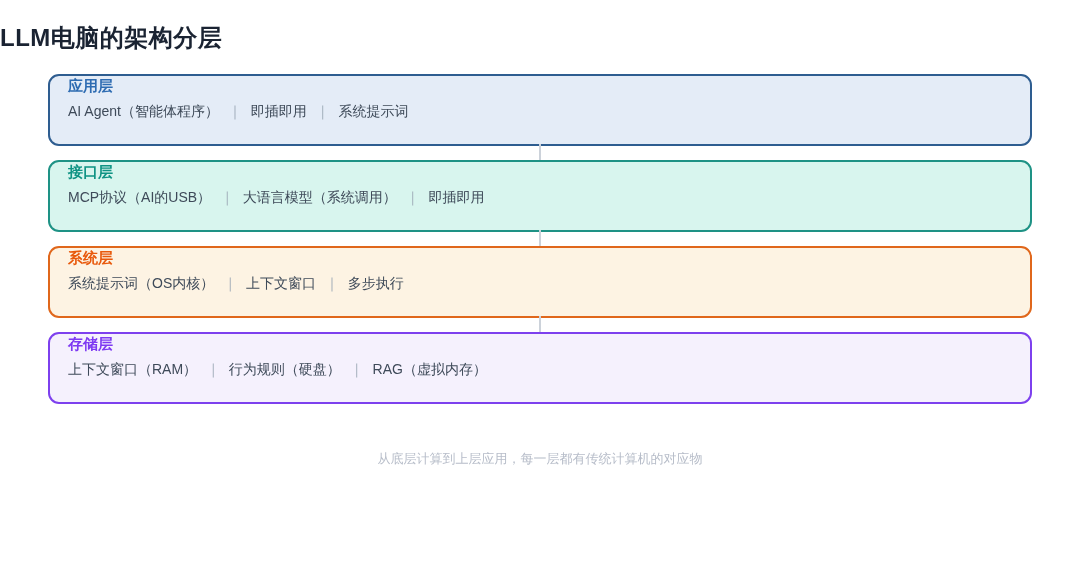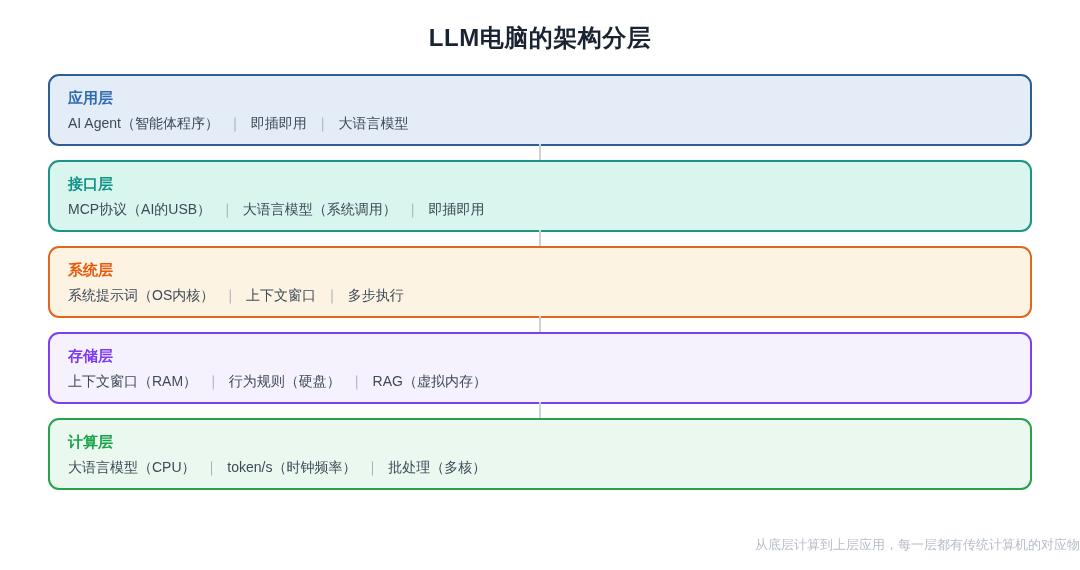--- a/index.html
+++ b/index.html
@@ -10,39 +10,38 @@
     font-family: "Liberation Sans", "DejaVu Sans", sans-serif;
     overflow: hidden;
   }
   .canvas {
     position: relative;
     width: 1080px;
     height: 570px;
   }
   .page-title {
     margin: 24px 0 0 0;
-    text-align: center;
     font-size: 24px;
     line-height: 28px;
     font-weight: 700;
     color: #1a2332;
     letter-spacing: 0.5px;
   }
   .stack {
     margin: 22px 48px 0 48px;
     position: relative;
   }
   .layer {
     position: relative;
     box-sizing: border-box;
     height: 72px;
     border: 2px solid var(--border);
     background: var(--bg);
     border-radius: 11px;
-    padding: 12px 18px;
+    padding: 0 18px;
     margin-bottom: 14px;
   }
   .layer:last-child { margin-bottom: 0; }
   .layer:not(:last-child)::after {
     content: "";
     position: absolute;
     left: 50%;
     bottom: -16px;
     transform: translateX(-50%);
     width: 2px;
@@ -62,51 +61,47 @@
     color: #3e4a59;
     white-space: nowrap;
   }
   .sep {
     color: #9aa7b4;
     margin: 0 9px;
     font-weight: 400;
   }
   .footer {
     margin-top: 46px;
-    text-align: right;
+    text-align: center;
     font-size: 13px;
     line-height: 18px;
     color: #b7bdc9;
   }
 </style>
 </head>
 <body>
 
 <div class="canvas">
   <h1 class="page-title">LLM电脑的架构分层</h1>
   <div class="stack" id="layer-stack" style="--connector: #ccd2da;">
   <section class="layer" style="--border: #2e5d90; --bg: #e4ecf7; --title: #2e6cb2;">
     <div class="layer-title">应用层</div>
-    <div class="layer-items"><span class="item">AI Agent（智能体程序）</span><span class="sep">｜</span><span class="item">即插即用</span><span class="sep">｜</span><span class="item">大语言模型</span></div>
+    <div class="layer-items"><span class="item">AI Agent（智能体程序）</span><span class="sep">｜</span><span class="item">即插即用</span><span class="sep">｜</span><span class="item">系统提示词</span></div>
   </section>
 
   <section class="layer" style="--border: #1e9285; --bg: #d8f5ee; --title: #0f9384;">
     <div class="layer-title">接口层</div>
     <div class="layer-items"><span class="item">MCP协议（AI的USB）</span><span class="sep">｜</span><span class="item">大语言模型（系统调用）</span><span class="sep">｜</span><span class="item">即插即用</span></div>
   </section>
 
   <section class="layer" style="--border: #e0671b; --bg: #fdf3e3; --title: #e8590c;">
     <div class="layer-title">系统层</div>
     <div class="layer-items"><span class="item">系统提示词（OS内核）</span><span class="sep">｜</span><span class="item">上下文窗口</span><span class="sep">｜</span><span class="item">多步执行</span></div>
   </section>
 
   <section class="layer" style="--border: #7d40ee; --bg: #f5f1fd; --title: #7e3af2;">
     <div class="layer-title">存储层</div>
     <div class="layer-items"><span class="item">上下文窗口（RAM）</span><span class="sep">｜</span><span class="item">行为规则（硬盘）</span><span class="sep">｜</span><span class="item">RAG（虚拟内存）</span></div>
   </section>
 
-  <section class="layer" style="--border: #28a14b; --bg: #ebf8ef; --title: #18a34a;">
-    <div class="layer-title">计算层</div>
-    <div class="layer-items"><span class="item">大语言模型（CPU）</span><span class="sep">｜</span><span class="item">token/s（时钟频率）</span><span class="sep">｜</span><span class="item">批处理（多核）</span></div>
-  </section>
 </div>
   <div class="footer">从底层计算到上层应用，每一层都有传统计算机的对应物</div>
 </div>
 
 </body></html>

